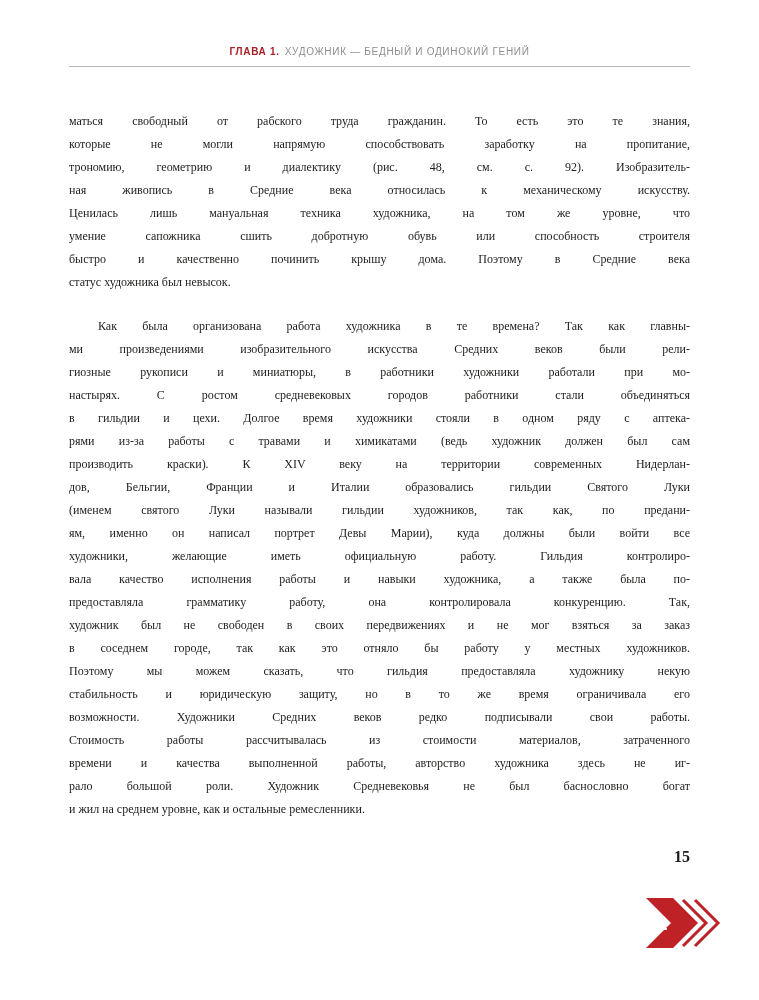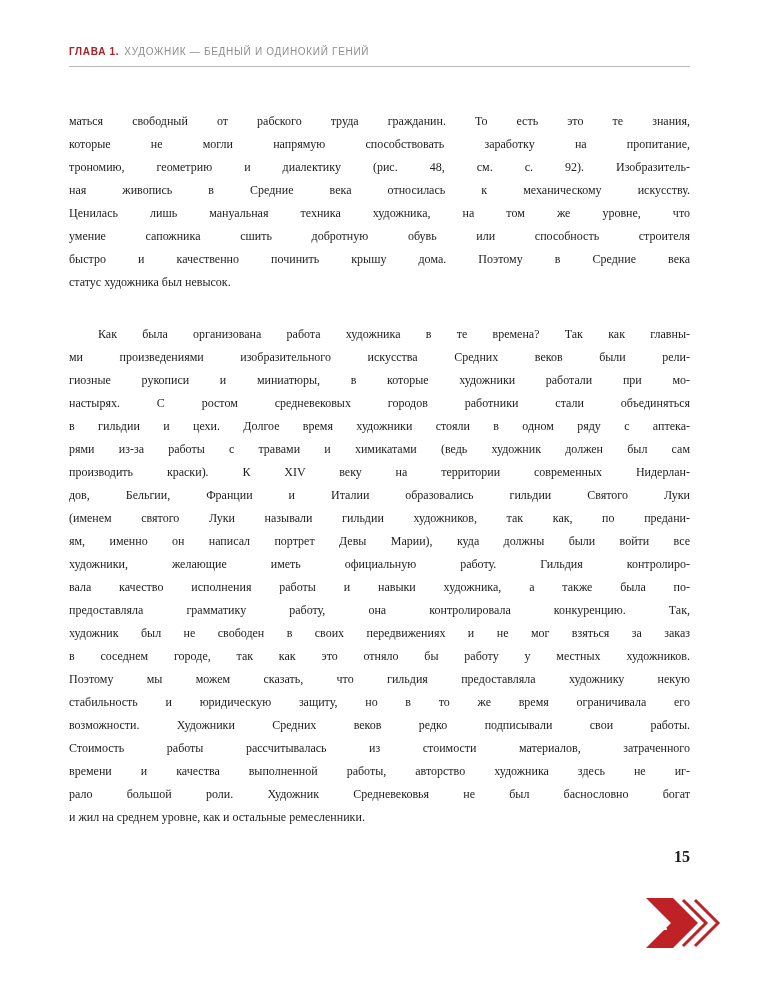--- a/index.html
+++ b/index.html
@@ -13,21 +13,21 @@
     font-family: "Liberation Serif", "DejaVu Serif", serif;
     color: #1d1d1b;
   }
 
   
   .chapter-header {
     position: absolute;
     left: 69px;
     right: 69px;
     top: 46px;
-    text-align: left;
+    text-align: center;
     font-family: "Liberation Sans", "DejaVu Sans", sans-serif;
     font-size: 10px;
     letter-spacing: 0.7px;
     padding-bottom: 9px;
     border-bottom: 1px solid #b9b9b9;
     white-space: nowrap;
   }
   .chapter-label {
     color: #a82227;
     font-weight: bold;
@@ -39,21 +39,21 @@
 
   
   .body-text {
     position: absolute;
     left: 69px;
     top: 110px;
     width: 621px;
     font-size: 12px;
     line-height: 23px;
   }
-  .paragraph + .paragraph { margin-top: 29px; }
+  .paragraph + .paragraph { margin-top: 21px; }
   .para-line {
     text-align: justify;
     text-align-last: justify;
     white-space: normal;
   }
   .para-line.last {
     text-align: left;
     text-align-last: left;
   }
   .para-line.indent { text-indent: 29px; }
@@ -94,21 +94,21 @@
         <div class="para-line">трономию, геометрию и диалектику (рис. 48, см. с. 92). Изобразитель-</div>
         <div class="para-line">ная живопись в Средние века относилась к механическому искусству.</div>
         <div class="para-line">Ценилась лишь мануальная техника художника, на том же уровне, что</div>
         <div class="para-line">умение сапожника сшить добротную обувь или способность строителя</div>
         <div class="para-line">быстро и качественно починить крышу дома. Поэтому в Средние века</div>
         <div class="para-line last">статус художника был невысок.</div>
       </div>
       <div class="paragraph">
         <div class="para-line indent">Как была организована работа художника в те времена? Так как главны-</div>
         <div class="para-line">ми произведениями изобразительного искусства Средних веков были рели-</div>
-        <div class="para-line">гиозные рукописи и миниатюры, в которые художники работали при мо-</div>
+        <div class="para-line">гиозные рукописи и миниатюры, в работники художники работали при мо-</div>
         <div class="para-line">настырях. С ростом средневековых городов работники стали объединяться</div>
         <div class="para-line">в гильдии и цехи. Долгое время художники стояли в одном ряду с аптека-</div>
         <div class="para-line">рями из-за работы с травами и химикатами (ведь художник должен был сам</div>
         <div class="para-line">производить краски). К XIV веку на территории современных Нидерлан-</div>
         <div class="para-line">дов, Бельгии, Франции и Италии образовались гильдии Святого Луки</div>
         <div class="para-line">(именем святого Луки называли гильдии художников, так как, по предани-</div>
         <div class="para-line">ям, именно он написал портрет Девы Марии), куда должны были войти все</div>
         <div class="para-line">художники, желающие иметь официальную работу. Гильдия контролиро-</div>
         <div class="para-line">вала качество исполнения работы и навыки художника, а также была по-</div>
         <div class="para-line">предоставляла грамматику работу, она контролировала конкуренцию. Так,</div>

